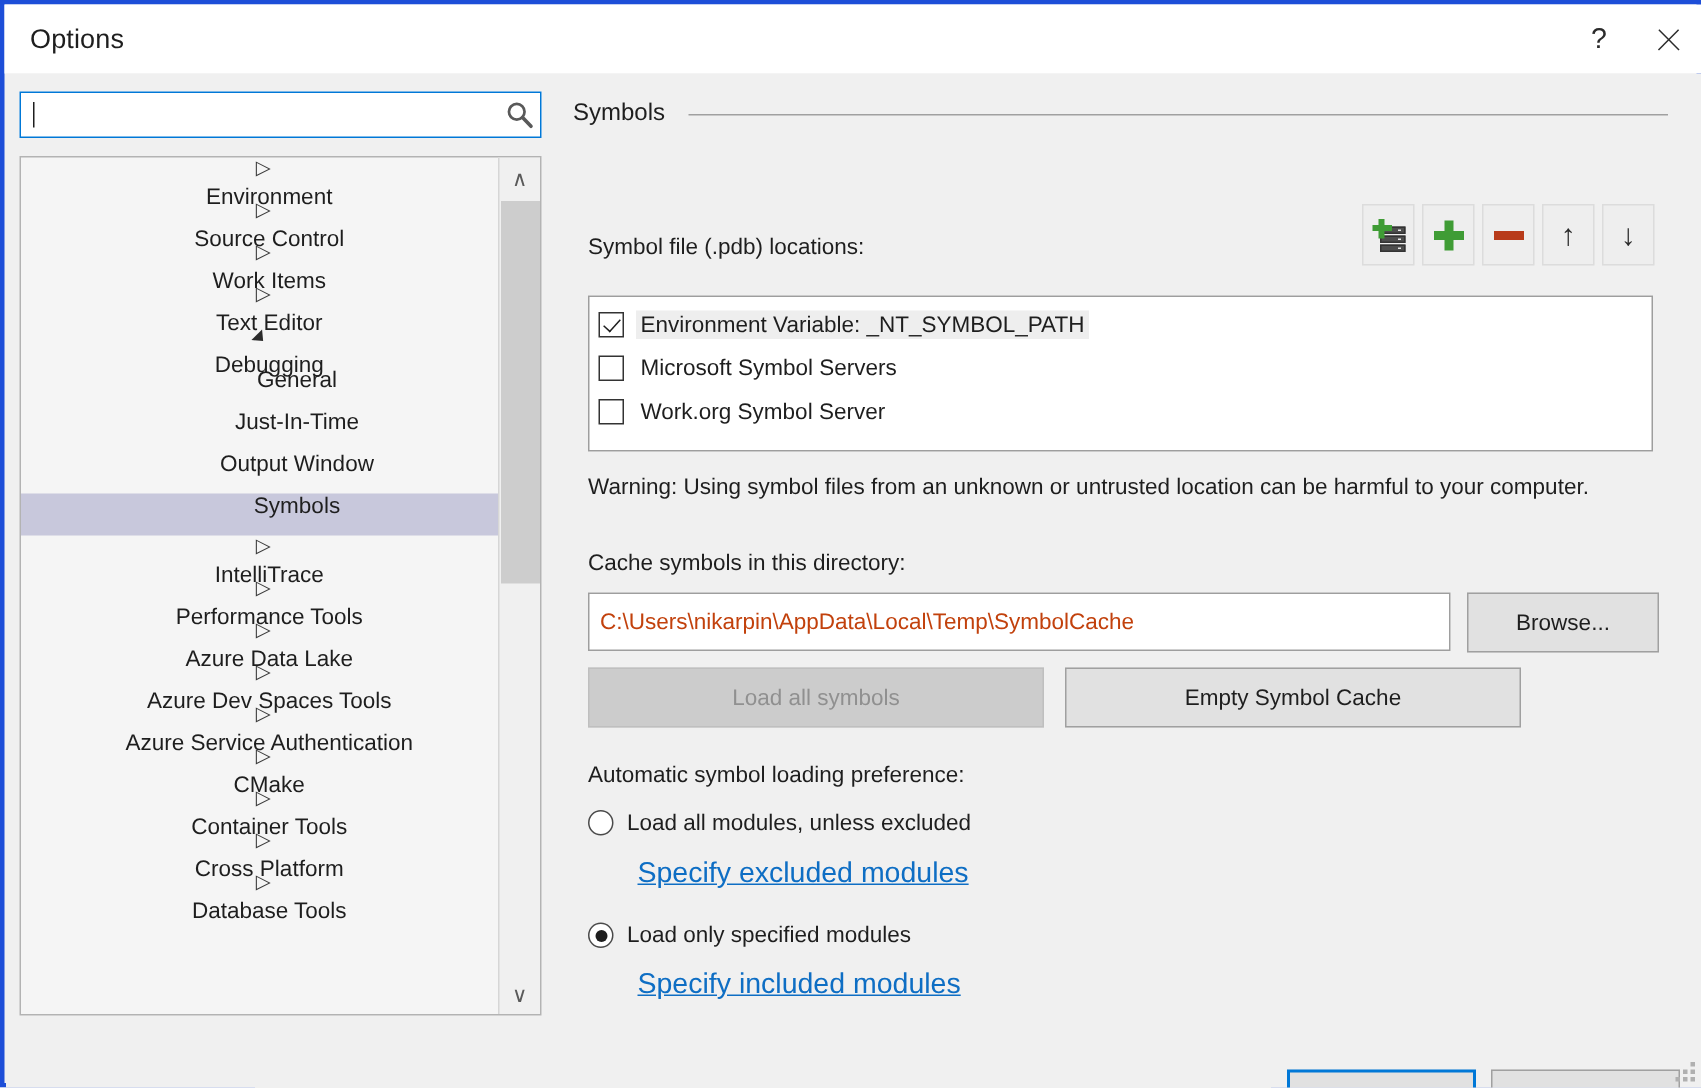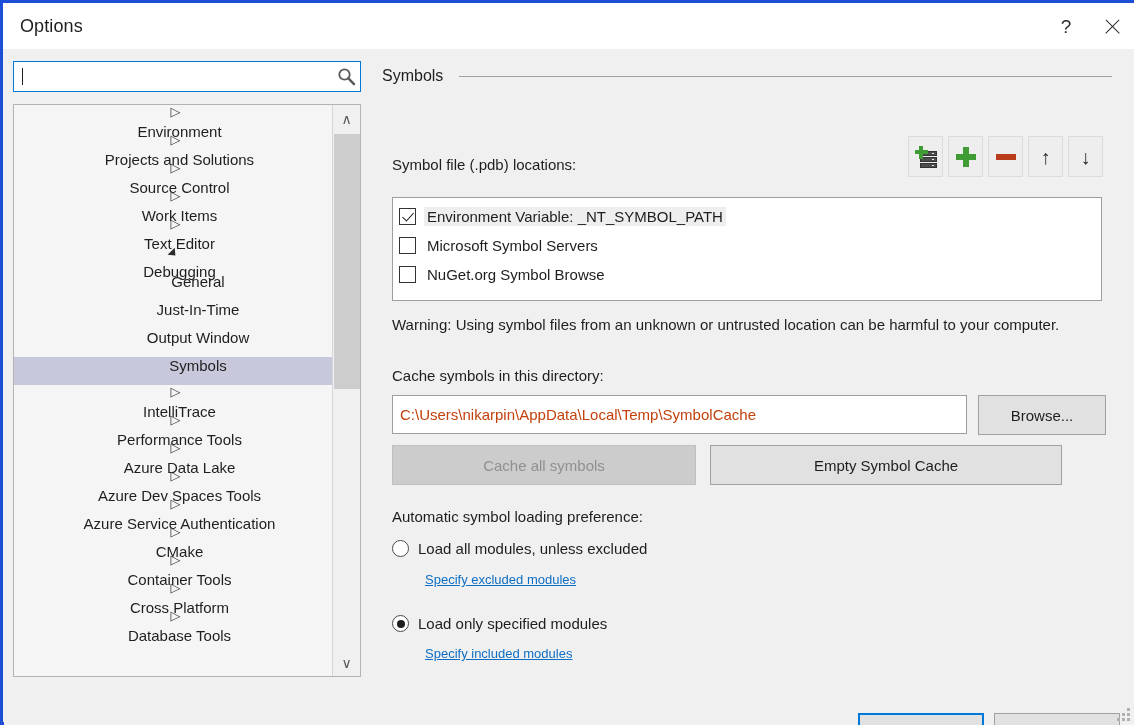--- a/index.html
+++ b/index.html
@@ -423,21 +423,21 @@
     background: #cccccc;
     border: 1px solid #bfbfbf;
     font-size: 15px;
     color: #909090;
     cursor: default;
     font-family: "Liberation Sans", sans-serif;
   }
   .empty-btn {
     position: absolute;
     left: 336px; top: 396px;
-    width: 352px;
+    width: 304px;
     height: 40px;
     box-sizing: border-box;
     background: #e1e1e1;
     border: 1px solid #a0a0a0;
     font-size: 15px;
     color: #1e1e1e;
     cursor: default;
     font-family: "Liberation Sans", sans-serif;
   }
 
@@ -473,21 +473,21 @@
     content: "";
     position: absolute;
     left: 3.5px; top: 3.5px;
     width: 8px; height: 8px;
     border-radius: 50%;
     background: #1e1e1e;
   }
   .link {
     position: absolute;
     left: 51px;
-    font-size: 13px;
+    font-size: 19px;
     color: #0e6ec4;
     text-decoration: underline;
     cursor: pointer;
   }
   .link.l1 { top: 523px; }
   .link.l2 { top: 597px; }
 
   
   .ok-btn {
     position: absolute;
@@ -560,26 +560,20 @@
     <div class="tree-panel">
       <div class="tree-list">
 
         <div class="tree-row">
           <span class="arrow">
               <span class="tri-hollow"></span>
             </span>
           <span>Environment</span>
         </div>
 
-        <div class="tree-row">
-          <span class="arrow">
-              <span class="tri-hollow"></span>
-            </span>
-          <span>Projects and Solutions</span>
-        </div>
 
         <div class="tree-row">
           <span class="arrow">
               <span class="tri-hollow"></span>
             </span>
           <span>Source Control</span>
         </div>
 
         <div class="tree-row">
           <span class="arrow">
@@ -736,33 +730,33 @@
         <div class="cb-row highlighted">
           <span class="cb-box checked"></span>
           <span class="cb-label">Environment Variable: _NT_SYMBOL_PATH</span>
         </div>
         <div class="cb-row">
           <span class="cb-box"></span>
           <span class="cb-label">Microsoft Symbol Servers</span>
         </div>
         <div class="cb-row">
           <span class="cb-box"></span>
-          <span class="cb-label">NuGet.org Symbol Browse</span>
+          <span class="cb-label">Work.org Symbol Server</span>
         </div>
       </div>
 
       <div class="warning-text">Warning: Using symbol files from an unknown or untrusted location can be harmful to your computer.</div>
 
       <div class="label-cache">Cache symbols in this directory:</div>
 
       <div class="cache-input" placeholder="">C:\Users\nikarpin\AppData\Local\Temp\SymbolCache</div>
 
       <button class="browse-btn">Browse...</button>
 
-      <button class="load-btn">Cache all symbols</button>
+      <button class="load-btn">Load all symbols</button>
       <button class="empty-btn">Empty Symbol Cache</button>
 
       <div class="label-autopref">Automatic symbol loading preference:</div>
 
       <div class="radio-row r1">
         <span class="radio-circle"></span>
         <span>Load all modules, unless excluded</span>
       </div>
       <a class="link l1">Specify excluded modules</a>
 

